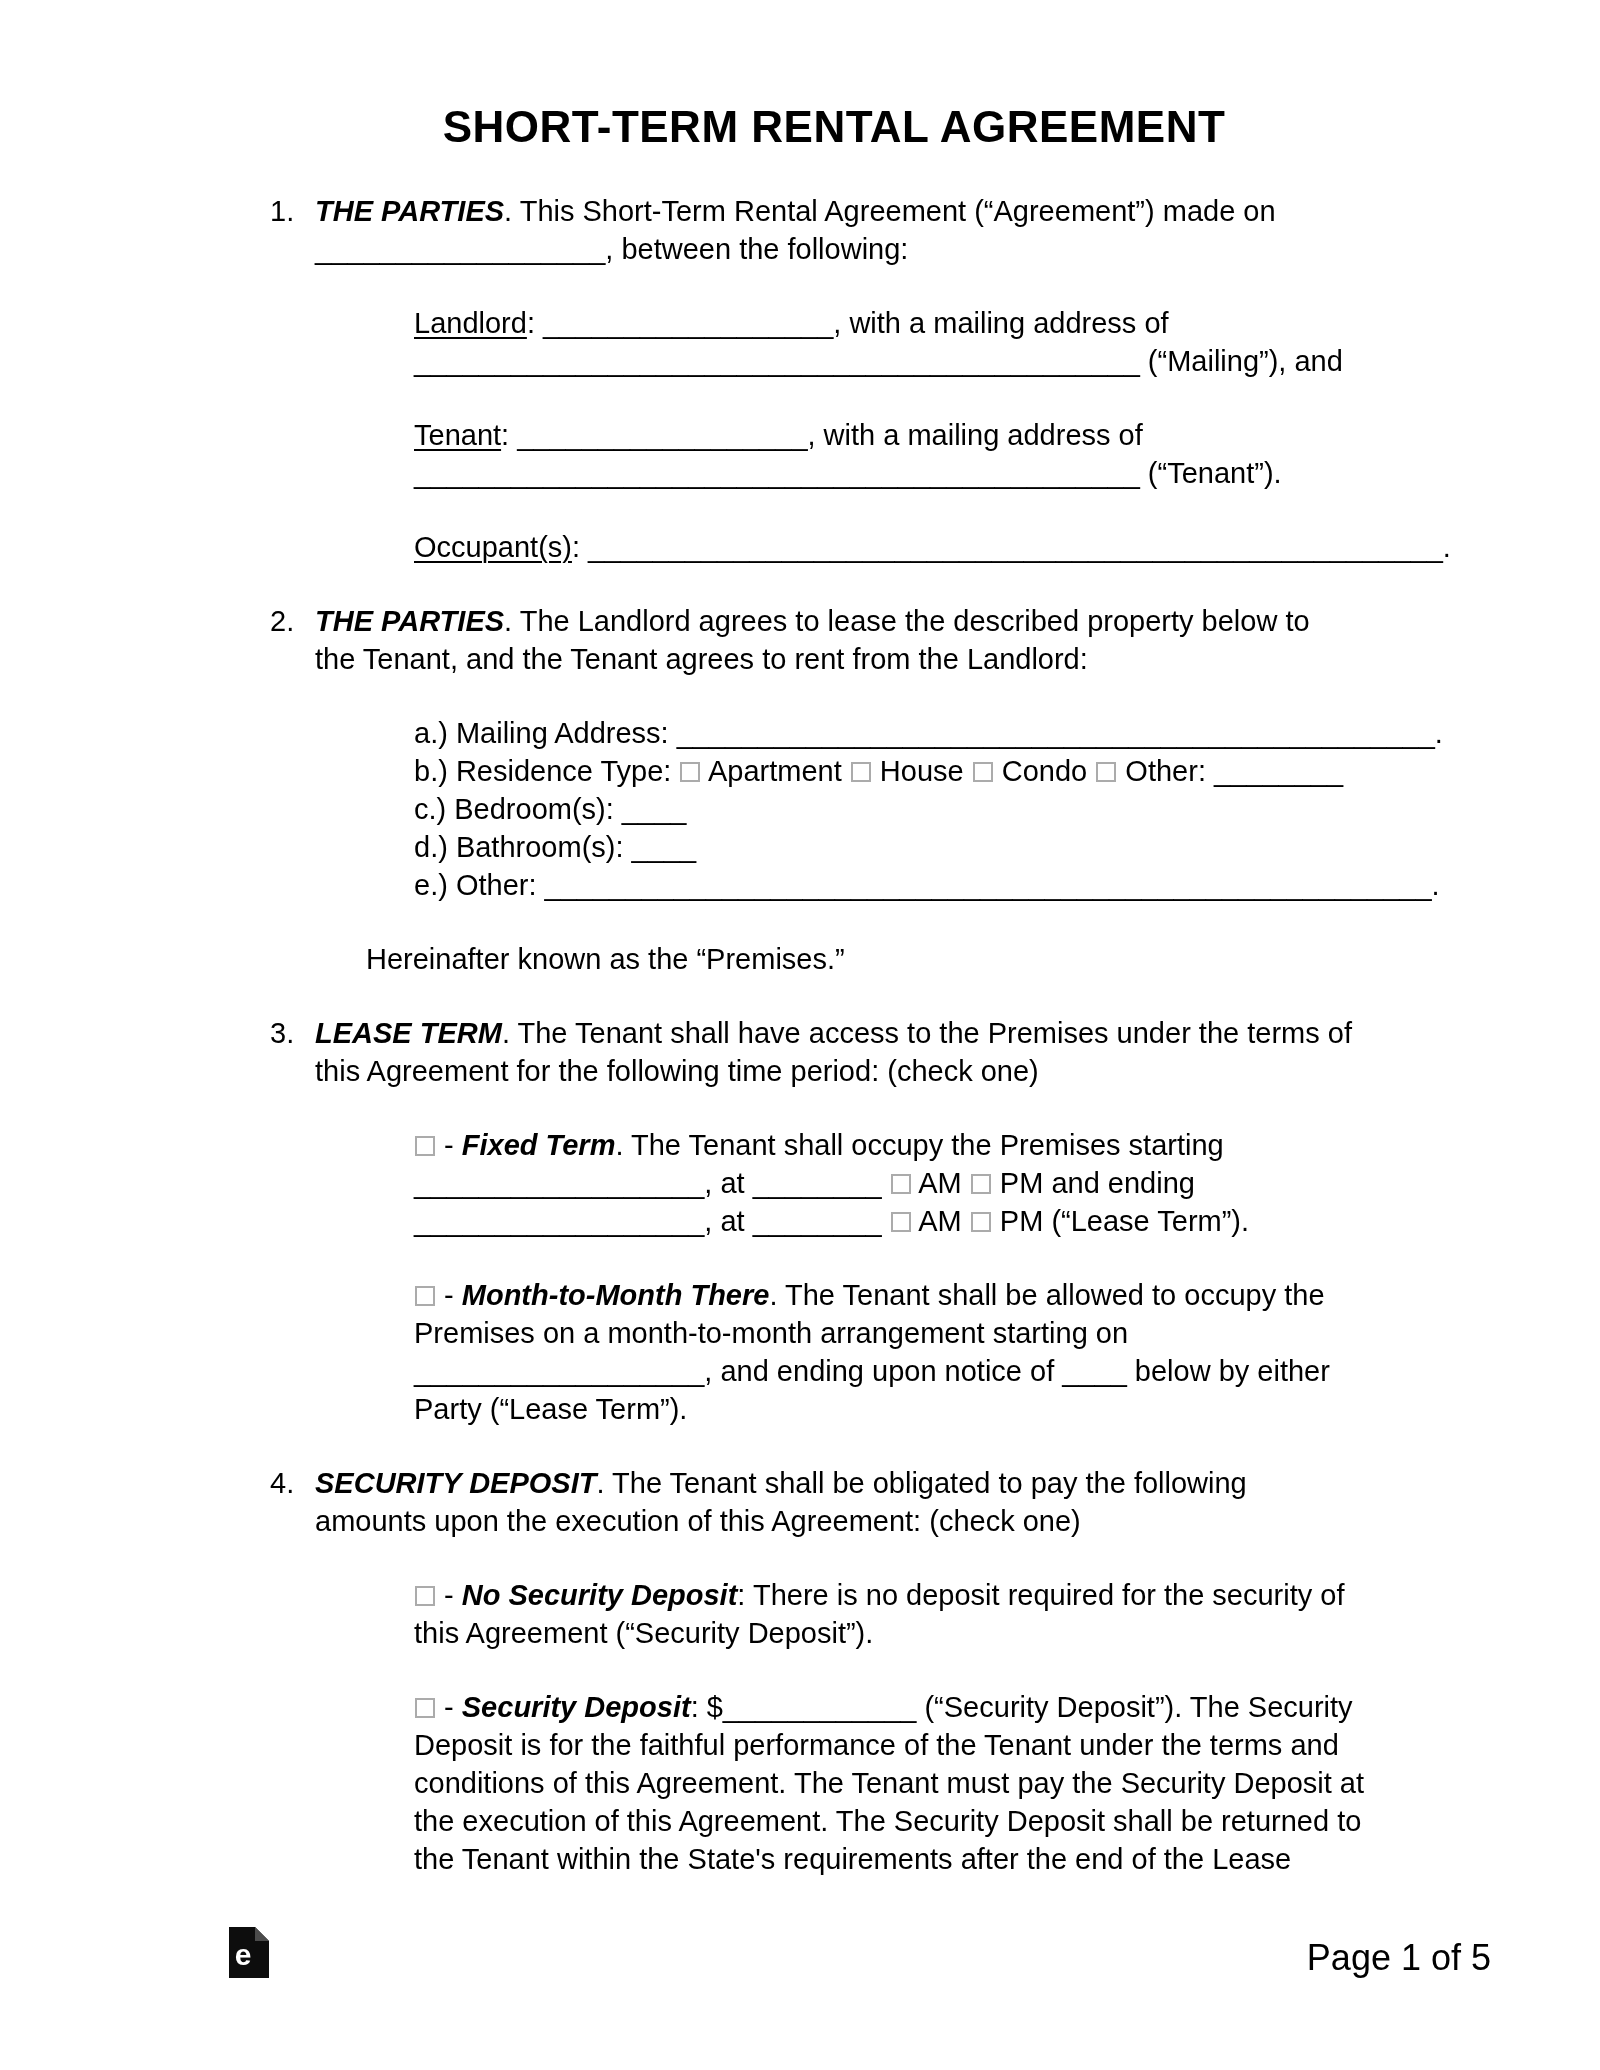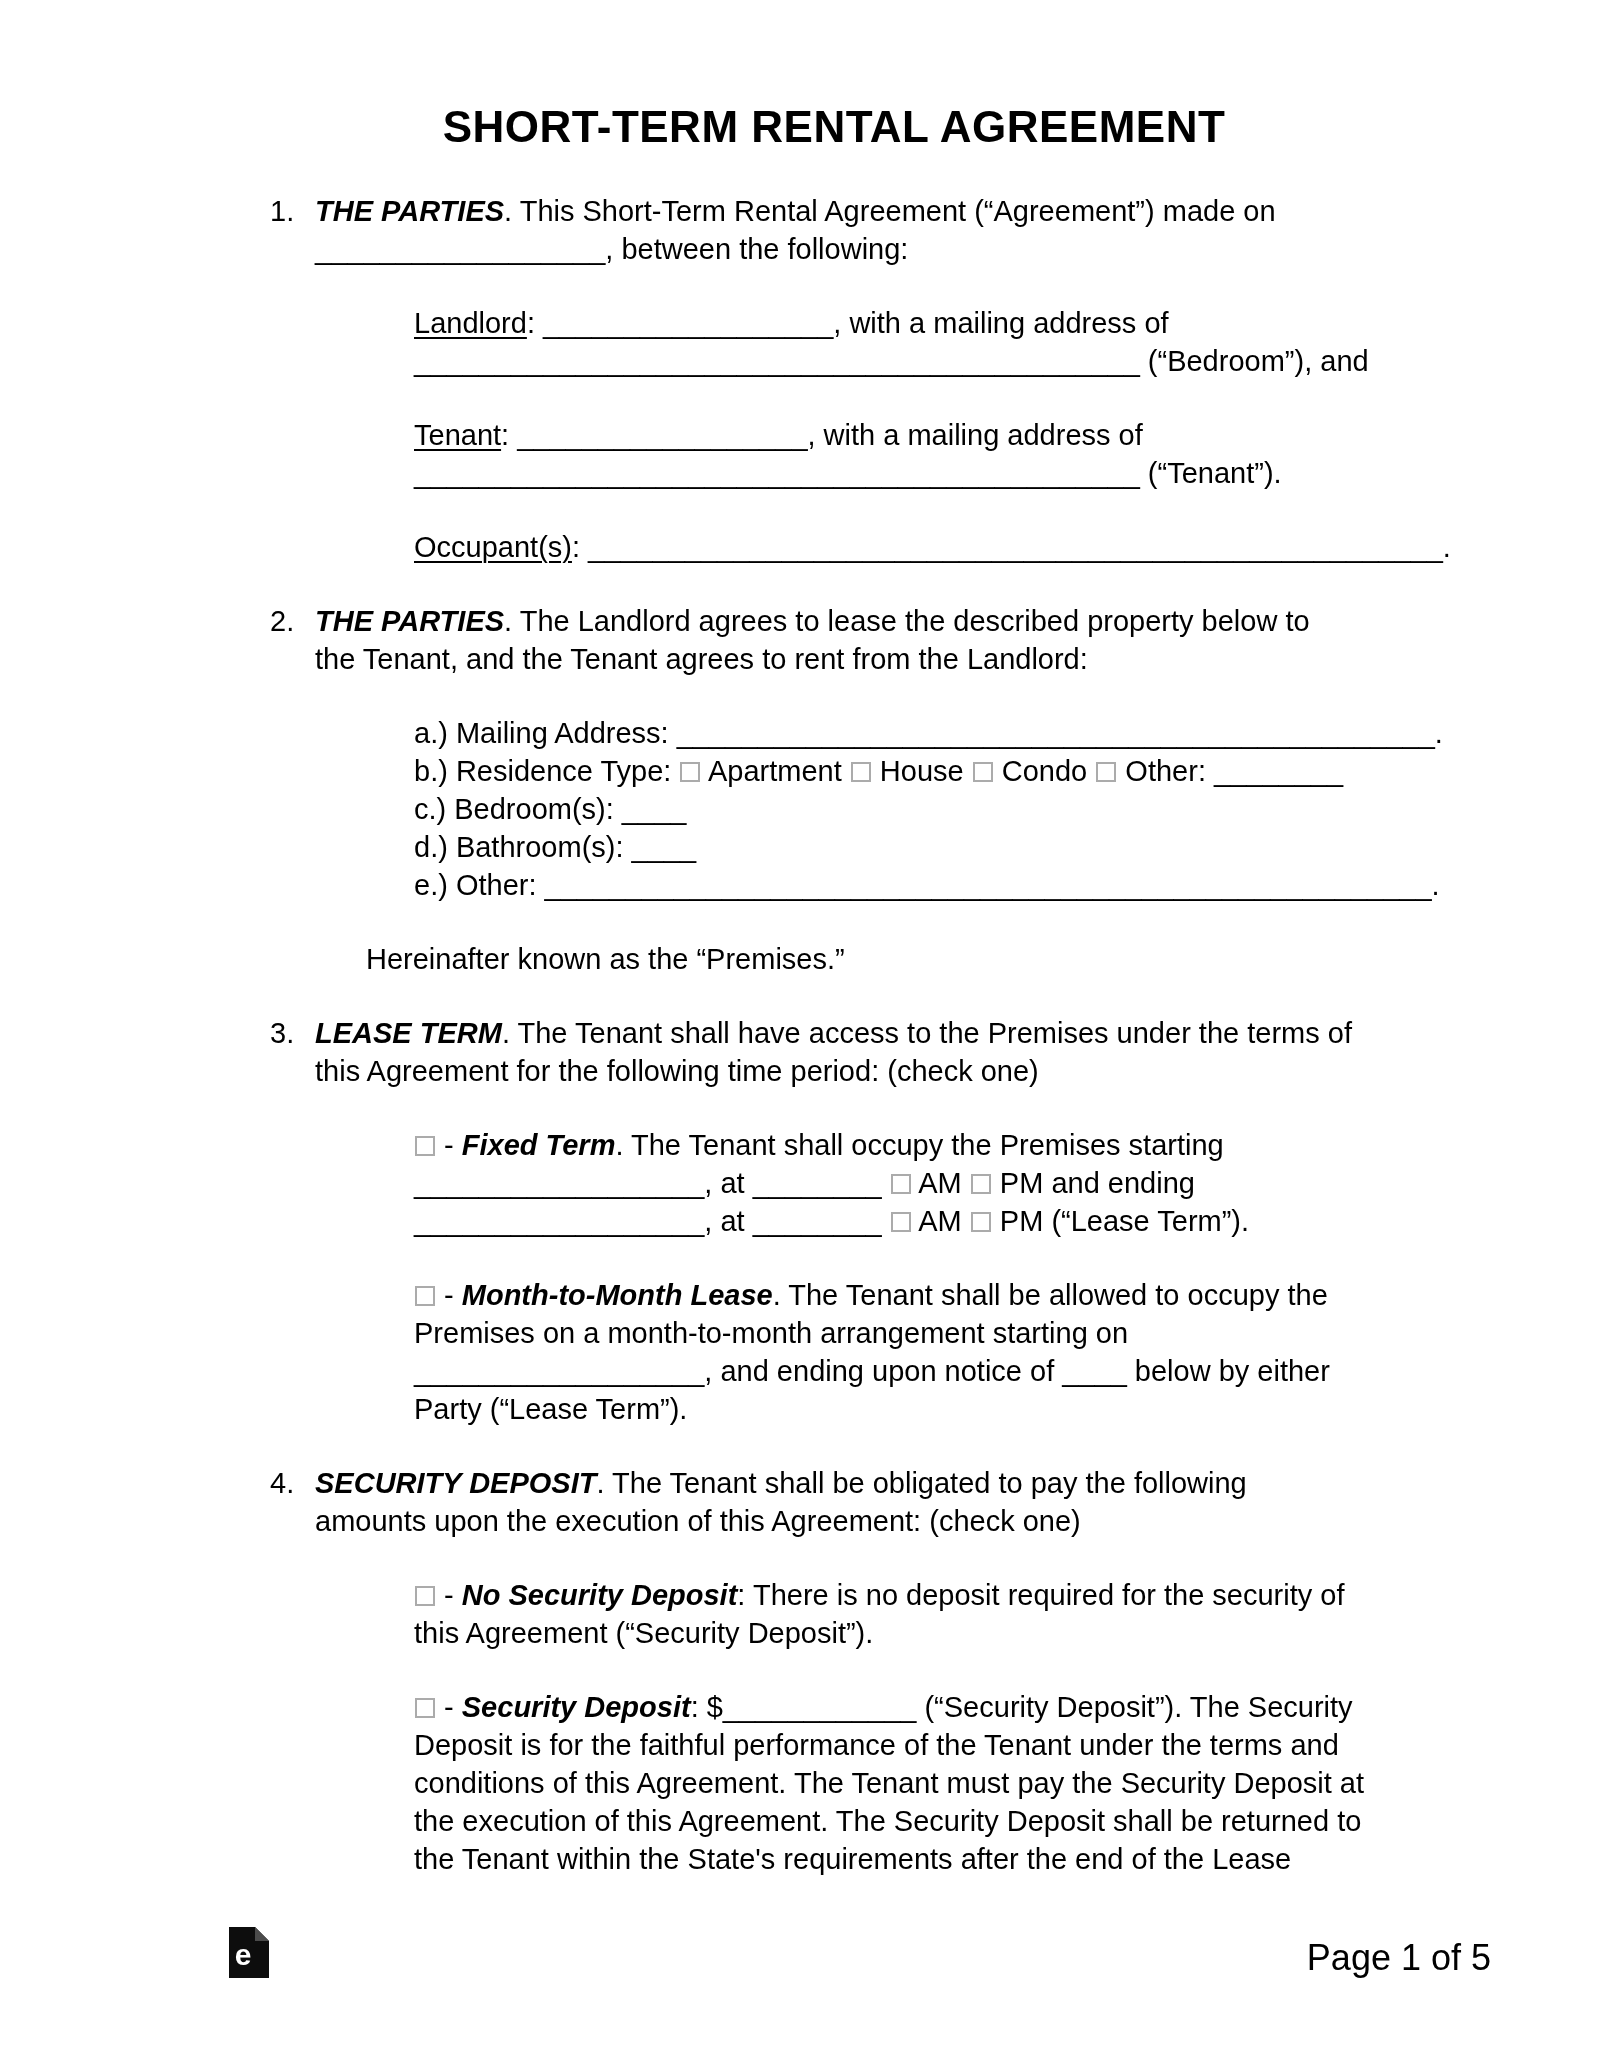--- a/index.html
+++ b/index.html
@@ -72,21 +72,21 @@
   <div class="content">
       <div class="block section">
         <div class="num">1.</div>
         <div class="body">
           <div class="line"><span class="seg-b ">THE PARTIES</span><span class="">. This Short-Term Rental Agreement (“Agreement”) made on</span></div>
           <div class="line"><span class="">__________________, between the following:</span></div>
         </div>
       </div>
       <div class="block indent">
         <div class="line"><span class="seg-u">Landlord</span><span class="">: __________________, with a mailing address of</span></div>
-        <div class="line"><span class="">_____________________________________________ (“Bedroom”), and</span></div>
+        <div class="line"><span class="">_____________________________________________ (“Mailing”), and</span></div>
       </div>
       <div class="block indent">
         <div class="line"><span class="seg-u">Tenant</span><span class="">: __________________, with a mailing address of</span></div>
         <div class="line"><span class="">_____________________________________________ (“Tenant”).</span></div>
       </div>
       <div class="block indent">
         <div class="line"><span class="seg-u">Occupant(s)</span><span class="">: _____________________________________________________.</span></div>
       </div>
       <div class="block section">
         <div class="num">2.</div>
@@ -111,21 +111,21 @@
           <div class="line"><span class="seg-b ">LEASE TERM</span><span class="">. The Tenant shall have access to the Premises under the terms of</span></div>
           <div class="line"><span class="">this Agreement for the following time period: (check one)</span></div>
         </div>
       </div>
       <div class="block indent">
         <div class="line"><span class="checkbox"></span><span class=""> - </span><span class="seg-b ">Fixed Term</span><span class="">. The Tenant shall occupy the Premises starting</span></div>
         <div class="line"><span class="">__________________, at ________ </span><span class="checkbox"></span><span class=""> AM </span><span class="checkbox"></span><span class=""> PM and ending</span></div>
         <div class="line"><span class="">__________________, at ________ </span><span class="checkbox"></span><span class=""> AM </span><span class="checkbox"></span><span class=""> PM (“Lease Term”).</span></div>
       </div>
       <div class="block indent">
-        <div class="line"><span class="checkbox"></span><span class=""> - </span><span class="seg-b ">Month-to-Month Lease</span><span class="">. The Tenant shall be allowed to occupy the</span></div>
+        <div class="line"><span class="checkbox"></span><span class=""> - </span><span class="seg-b ">Month-to-Month There</span><span class="">. The Tenant shall be allowed to occupy the</span></div>
         <div class="line"><span class="">Premises on a month-to-month arrangement starting on</span></div>
         <div class="line"><span class="">__________________, and ending upon notice of ____ below by either</span></div>
         <div class="line"><span class="">Party (“Lease Term”).</span></div>
       </div>
       <div class="block section">
         <div class="num">4.</div>
         <div class="body">
           <div class="line"><span class="seg-b ">SECURITY DEPOSIT</span><span class="">. The Tenant shall be obligated to pay the following</span></div>
           <div class="line"><span class="">amounts upon the execution of this Agreement: (check one)</span></div>
         </div>

